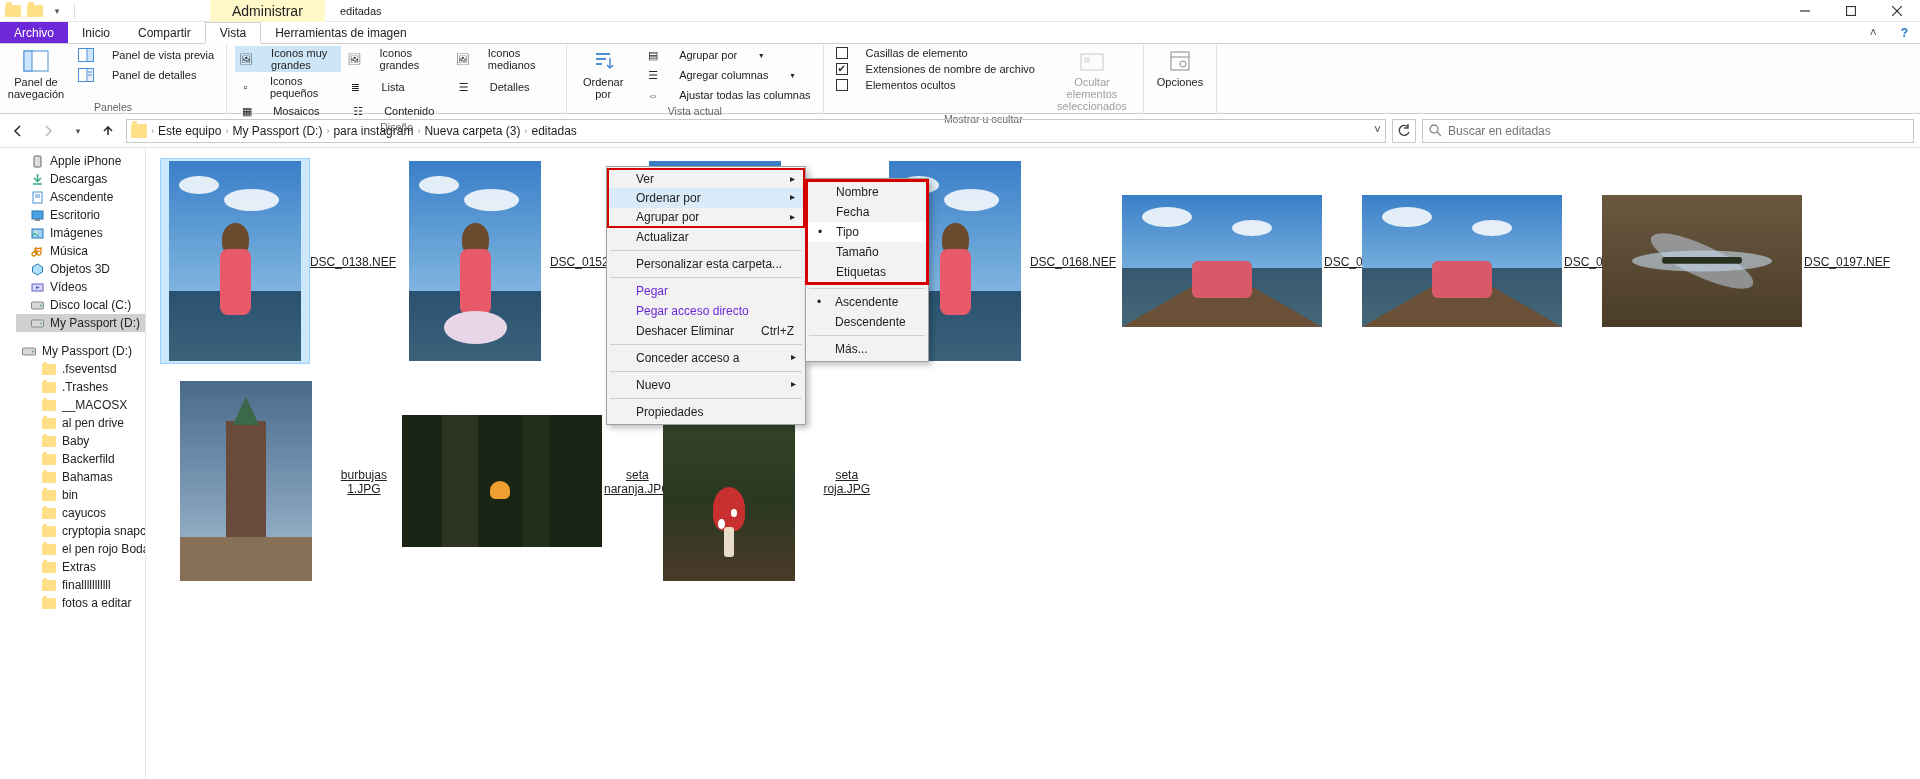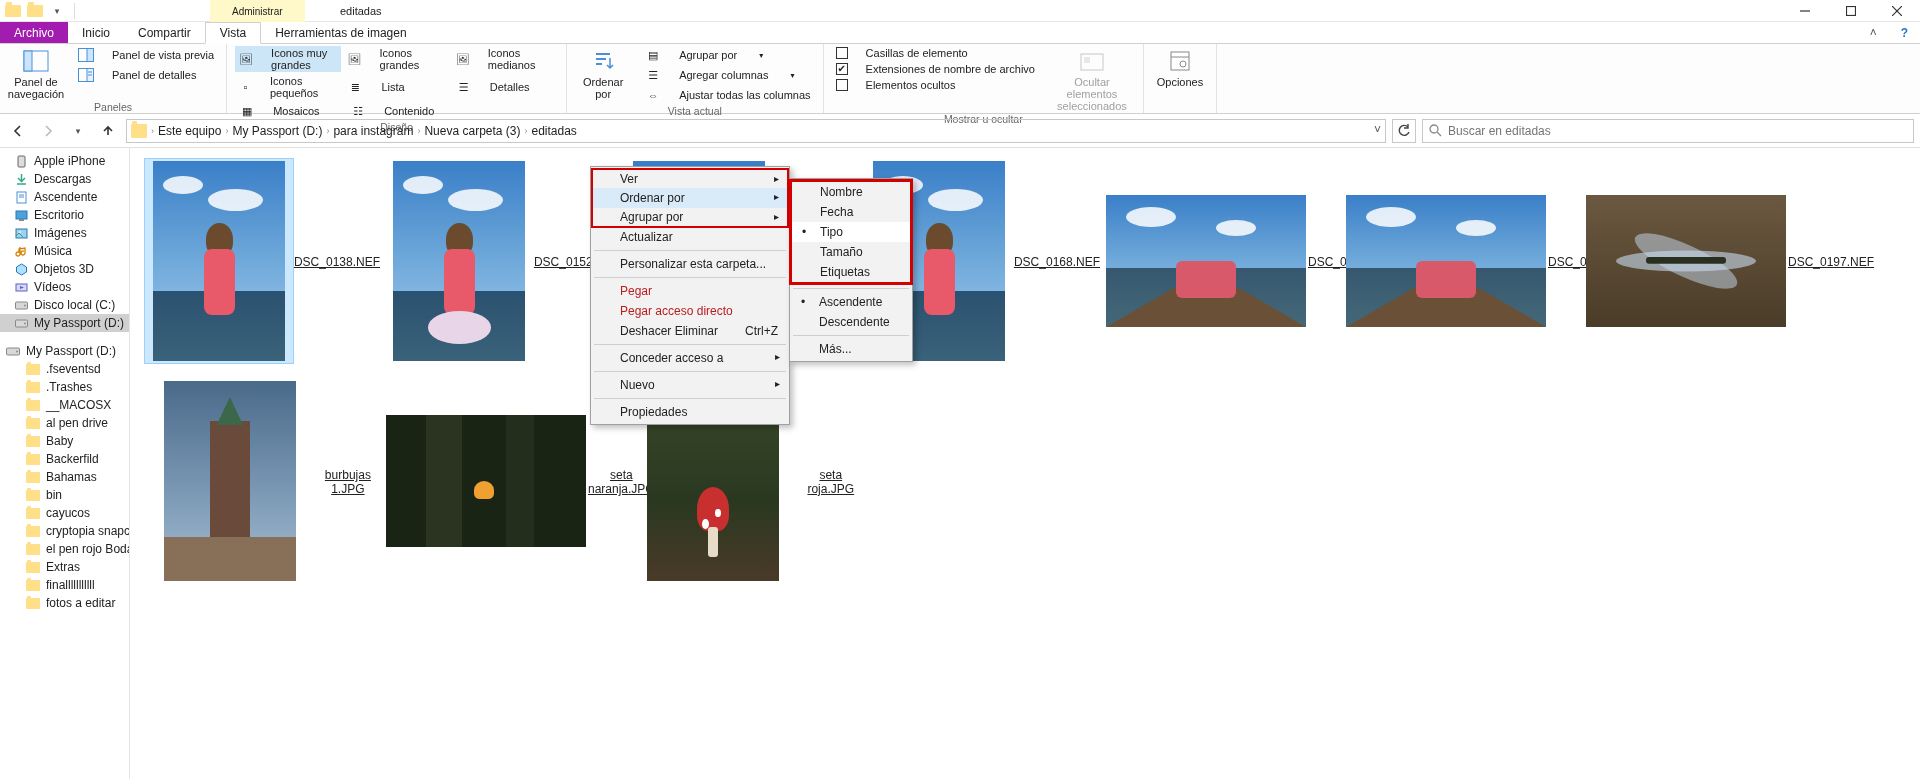--- a/index.html
+++ b/index.html
@@ -3,28 +3,28 @@
 <meta charset="utf-8">
 <style>
   * { box-sizing: border-box; margin:0; padding:0; font-family: "Segoe UI", Tahoma, sans-serif; }
   body { width:1920px; height:779px; background:#fff; overflow:hidden; font-size:12px; color:#222; }
   
   .titlebar { height:22px; background:#fff; display:flex; align-items:center; padding:0 4px; border-bottom:1px solid #e6e6e6; position:relative;}
   .qat { display:flex; align-items:center; gap:4px; }
   .qat-icon { width:18px; height:18px; display:inline-flex; align-items:center; justify-content:center; }
   .qat-folder { width:16px; height:12px; background:#ffe089; border-radius:1px; position:relative; }
   .qat-folder:before { content:""; position:absolute; top:-3px; left:1px; width:6px; height:3px; background:#ffe089; border-radius:1px 1px 0 0;}
-  .title-manage { position:absolute; left:210px; top:0; height:22px; background:#fff8c8; padding:0 22px; display:flex; align-items:center; font-size:10px;}
+  .title-manage { position:absolute; left:210px; top:0; height:22px; background:#fff8c8; padding:0 22px; display:flex; align-items:center; font-size:14px;}
   .title-name { position:absolute; left:340px; top:0; height:22px; display:flex; align-items:center; font-size:11px;}
   .winctrl { position:absolute; right:0; top:0; display:flex; }
   .winbtn { width:46px; height:22px; display:flex;align-items:center;justify-content:center; font-size:12px; color:#333;}
   
   .menutabs { height:22px; display:flex; align-items:stretch; border-bottom:1px solid #d0d0d0; background:#fff;}
   .mtab { padding:0 14px; display:flex; align-items:center; font-size:12px;}
-  .mtab.archivo { background:#a21caf; color:#fff;}
+  .mtab.archivo { background:#6d28d9; color:#fff;}
   .mtab.vista { border:1px solid #d0d0d0; border-bottom:1px solid #fff; margin-bottom:-1px; background:#fff;}
   
   .ribbon { height:70px; background:#fdfdfd; border-bottom:1px solid #d0d0d0; display:flex; }
   .rgroup { border-right:1px solid #e3e3e3; padding:2px 8px 1px 8px; display:flex; flex-direction:column; justify-content:space-between;}
   .rgroup .rlabel { text-align:center; font-size:10.5px; color:#666; padding-top:1px;}
   .rcontent { display:flex; align-items:flex-start; gap:10px; flex:1;}
   .rbtn-big { width:56px; display:flex; flex-direction:column; align-items:center; gap:2px; text-align:center; font-size:11px; line-height:1.1; padding-top:2px;}
   .ricon24 { width:26px; height:26px; display:inline-flex; align-items:center; justify-content:center;}
   .ritcol { display:flex; flex-direction:column; gap:2px;}
   .ritem { display:flex; align-items:center; gap:18px; font-size:11px; padding:1px 4px;}
@@ -38,21 +38,21 @@
   .navarrow.dis { color:#bbb;}
   .breadcrumb { flex:0 0 1260px; height:24px; border:1px solid #c8c8c8; display:flex; align-items:center; padding:0 4px; font-size:12px; gap:4px; position:relative;}
   .bcicon { width:16px; height:14px; background:#ffe089; border-radius:1px; position:relative; }
   .bcicon:before{content:"";position:absolute;top:-3px;left:1px;width:5px;height:3px;background:#ffe089;border-radius:1px 1px 0 0;}
   .bcsep { color:#888; font-size:9px; }
   .bcdd { position:absolute; right:4px; top:3px; color:#555;}
   .refreshbtn { width:24px;height:24px;border:1px solid #c8c8c8; display:inline-flex;align-items:center;justify-content:center;}
   .searchbox { flex:1; height:24px; border:1px solid #c8c8c8; display:flex; align-items:center; padding:0 6px; gap:6px; color:#888;}
   .searchbox input { border:none; outline:none; flex:1; font-size:12px;}
   
-  .body { display:flex; height:calc(779px - 22px - 22px - 70px - 34px); }
+  .body { display:flex; height:calc(779px - 22px - 22px - 70px - 34px);margin-left:16px; }
   .sidebar { width:130px; border-right:1px solid #e5e5e5; overflow-y:auto; padding:4px 0;}
   .sbitem { display:flex; align-items:center; gap:6px; padding:2px 4px 2px 14px; font-size:12px; white-space:nowrap;}
   .sbitem.sel { background:#d0d0d0;}
   .sbicon { width:14px; height:14px; display:inline-flex;align-items:center;justify-content:center;}
   .sbfolder { width:14px; height:11px; background:#ffe089; border-radius:1px; position:relative;}
   .sbfolder:before{content:"";position:absolute;top:-2px;left:1px;width:4px;height:2px;background:#ffe089;border-radius:1px 1px 0 0;}
   .sbspacer { height:10px;}
   .sbdrive { padding-left:6px;}
   .sbfchild { padding-left:26px;}
   
@@ -63,21 +63,21 @@
   .thumb .cap { font-size:12px; text-align:center; padding-top:2px;}
   .imgbox { background:#87b6e0; position:relative; overflow:hidden;}
   .imgbox.landscape { width:200px; height:132px;}
   .imgbox.portrait { width:132px; height:200px;}
   .sky { position:absolute; inset:0; background:linear-gradient(#3a7fc8 0%, #6fa9da 50%, #a8cdf0 100%);}
   .cloud { position:absolute; background:rgba(255,255,255,.85); border-radius:50%;}
   .ground { position:absolute; left:0;right:0;bottom:0; }
   
   .ctxmenu { position:absolute; background:#f2f2f2; border:1px solid #a0a0a0; box-shadow:3px 3px 6px rgba(0,0,0,.25); font-size:12px; padding:2px 1px; z-index:50;}
   .ctxmenu .mi { padding:3px 28px 3px 28px; position:relative; white-space:nowrap;}
-  .ctxmenu .mi.dis { color:#b91c1c;}
+  .ctxmenu .mi.dis { color:#6d28d9;}
   .ctxmenu .mi.sub:after { content:"▸"; position:absolute; right:8px; top:3px; font-size:10px;}
   .ctxmenu .mi .shortcut { position:absolute; right:10px; }
   .ctxmenu .sep { height:1px; background:#cfcfcf; margin:3px 2px;}
   .ctxmenu .bullet:before { content:"•"; position:absolute; left:10px;}
   .redbox { border:3px solid #d40000;}
   
   svg { display:block;}
 </style>
 </head>
 <body>

